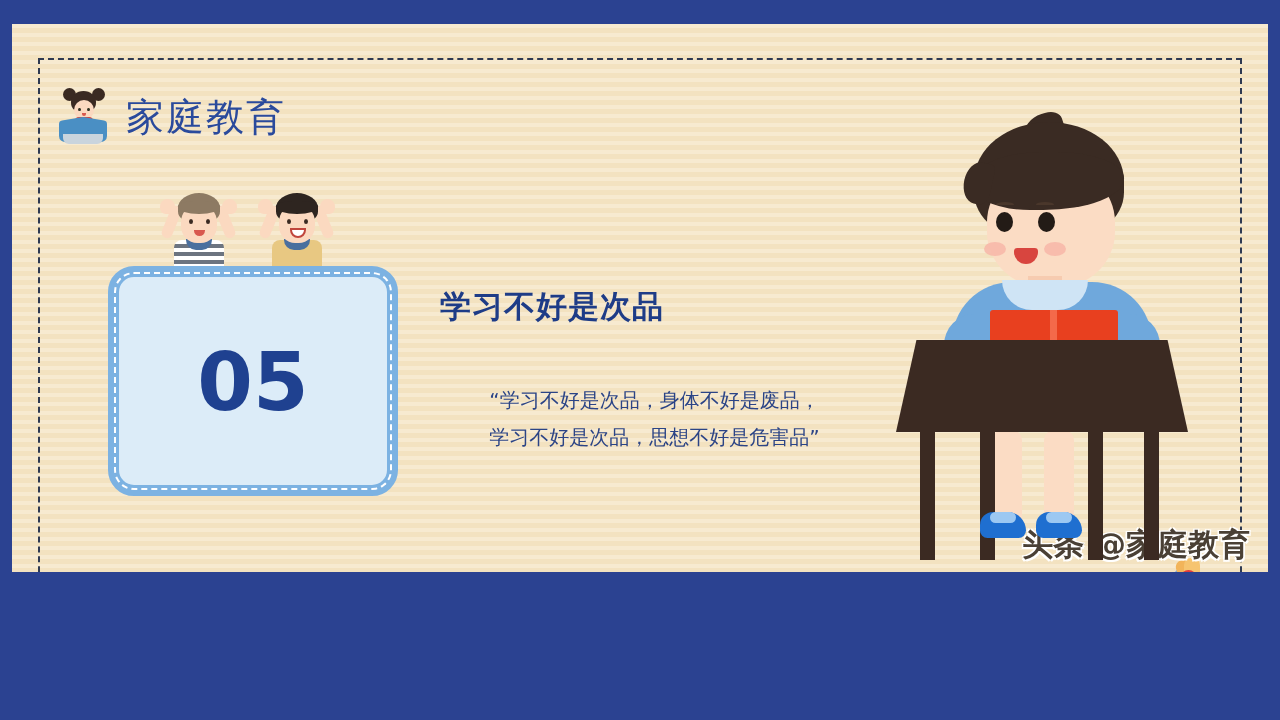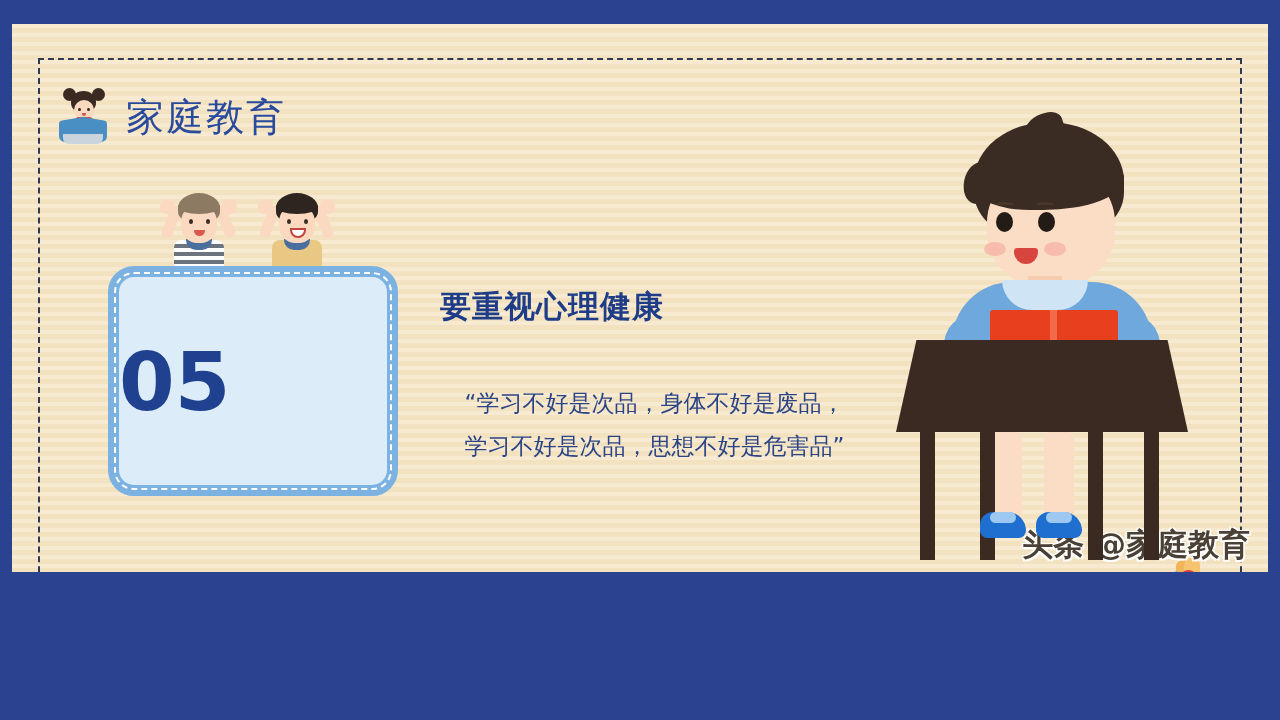--- a/index.html
+++ b/index.html
@@ -70,21 +70,21 @@
     background:#c9d4dd; border-radius:0 0 6px 6px;
   }
 
   
   #number-card {
     position:absolute; left:96px; top:242px;
     width:290px; height:230px;
     background:#dcecf8;
     border:11px solid #7cb2e2;
     border-radius:26px;
-    display:flex; align-items:center; justify-content:flex-start;
+    display:flex; align-items:center; justify-content:center;
   }
   #number-card::before {
     content:""; position:absolute;
     left:-5px; top:-5px; right:-5px; bottom:-5px;
     border:2px dashed #ffffff; border-radius:20px;
   }
   #number-value {
     font-size:80px; font-weight:bold; color:#1f4190;
     font-family:"DejaVu Sans", sans-serif; line-height:1;
     margin-top:4px; position:relative;
@@ -117,21 +117,21 @@
   .b-collar { position:absolute; left:34px; top:52px; width:26px; height:11px; background:#4a6f9e; border-radius:0 0 10px 10px; }
 
   
   #content-title {
     position:absolute; left:428px; top:262px;
     font-size:31px; font-weight:bold; color:#1e3c87;
     letter-spacing:1px; font-family:"DejaVu Sans", sans-serif;
   }
   #quote {
     position:absolute; left:395px; top:358px; width:495px;
-    text-align:center; font-size:23px; color:#2b4486;
+    text-align:center; font-size:20px; color:#2b4486;
     line-height:1.85; font-family:"DejaVu Sans", sans-serif;
   }
 
   
   #desk-boy { position:absolute; left:880px; top:90px; width:330px; height:450px; }
   .hair-main {
     position:absolute; left:82px; top:8px; width:150px; height:118px;
     background:#3a2b23; border-radius:52% 52% 42% 42%;
   }
   .hair-tuft {
@@ -298,21 +298,21 @@
       <div class="b-eye l"></div>
         <div class="b-eye r"></div>
         <div class="b-mouth"></div>
     </div>
   </div>
 
   <div id="number-card">
     <div id="number-value">05</div>
   </div>
 
-  <div id="content-title">要重视心理健康</div>
+  <div id="content-title">学习不好是次品</div>
   <div id="quote">
     <div>“学习不好是次品，身体不好是废品，</div>
     <div>学习不好是次品，思想不好是危害品”</div>
   </div>
 
   <div id="desk-boy">
     <div class="desk-leg l1"></div>
       <div class="desk-leg l2"></div>
     <div class="desk-leg r1"></div>
       <div class="desk-leg r2"></div>

